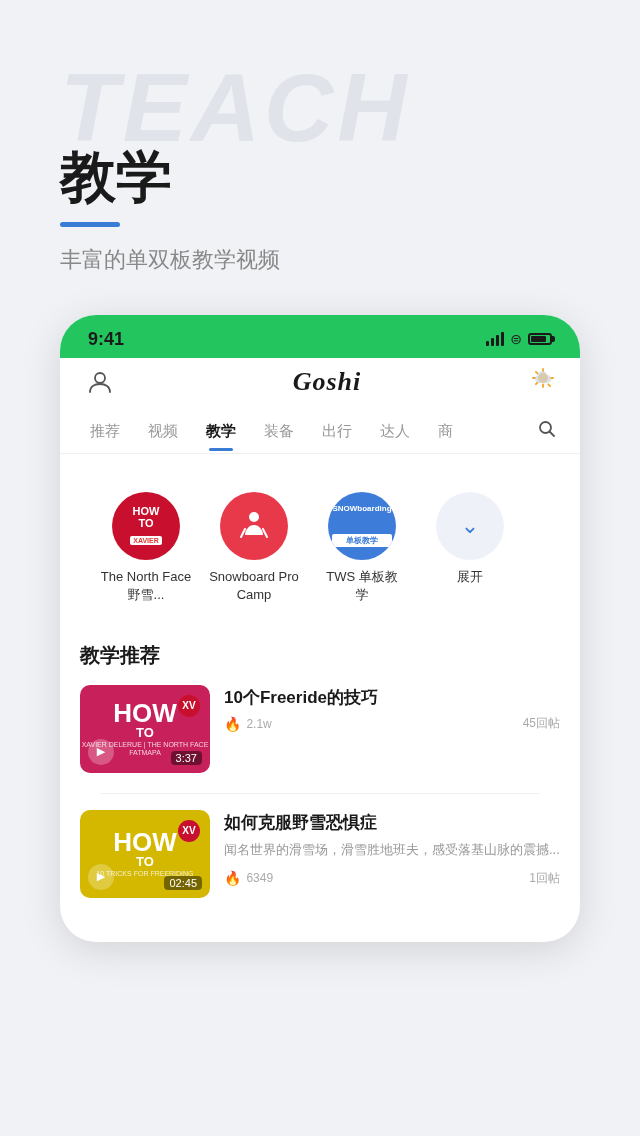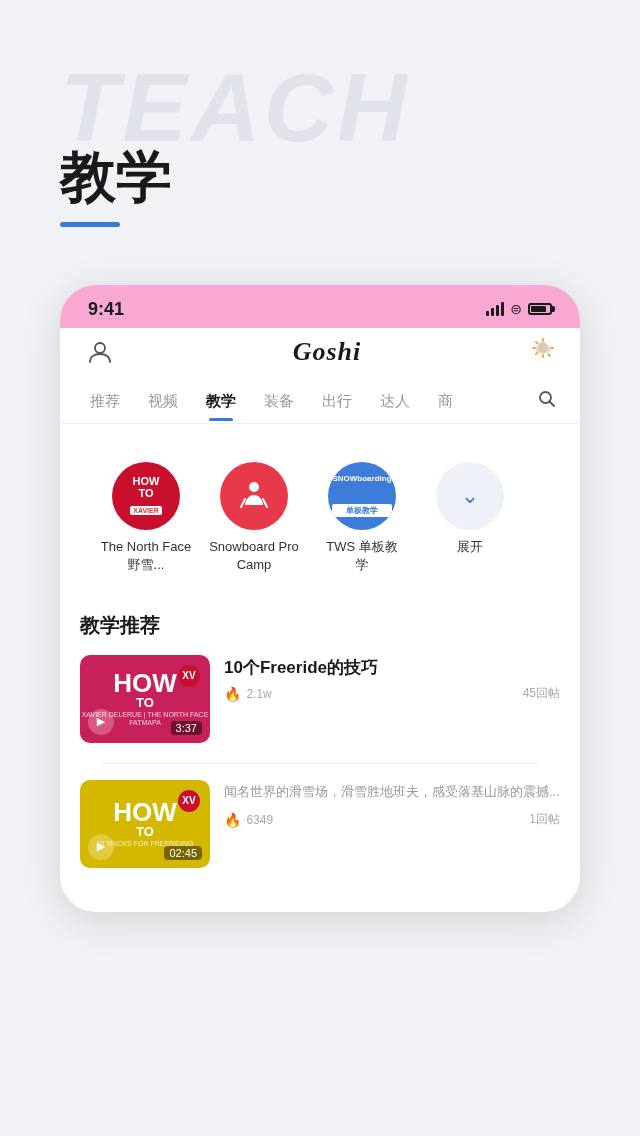--- a/index.html
+++ b/index.html
@@ -60,21 +60,21 @@
       overflow: hidden;
       padding-bottom: 24px;
     }
 
     
     .status-bar {
       display: flex;
       justify-content: space-between;
       align-items: center;
       padding: 14px 28px 8px 28px;
-      background: #f9a8d4;
+      background: #22c55e;
     }
     .status-time {
       font-size: 18px;
       font-weight: 600;
       color: #1a1a1a;
     }
     .status-icons {
       display: flex;
       align-items: center;
       gap: 6px;
@@ -373,20 +373,21 @@
       margin-top: 2px;
     }
   </style>
 </head>
 <body>
 
 <div class="hero">
   <div class="hero-teach-bg">TEACH</div>
   <div class="hero-title-zh">教学</div>
   <div class="hero-underline"></div>
+  <div class="hero-subtitle">丰富的单双板教学视频</div>
 </div>
 
 <div class="phone-wrapper">
   <div class="phone">
 
     <div class="status-bar">
       <span class="status-time">9:41</span>
       <div class="status-icons">
         <div class="signal-bars">
           <div class="signal-bar" style="height:5px"></div>
@@ -517,20 +518,21 @@
         <div class="video-thumb thumb-bg-yellow">
           <div style="text-align:center;z-index:1">
             <div class="thumb-howto">HOW<br><span>TO</span></div>
             <div class="thumb-sub">10 TRICKS FOR FREERIDING</div>
           </div>
           <div class="thumb-xv">XV</div>
           <div class="thumb-play">▶</div>
           <div class="thumb-duration">02:45</div>
         </div>
         <div class="video-info">
+          <div class="video-title">如何克服野雪恐惧症</div>
           <div class="video-desc">闻名世界的滑雪场，滑雪胜地班夫，感受落基山脉的震撼...</div>
           <div class="video-meta">
             <div class="video-meta-left">
               <span class="fire-icon">🔥</span>
               <span>6349</span>
             </div>
             <span>1回帖</span>
           </div>
         </div>
       </div>

